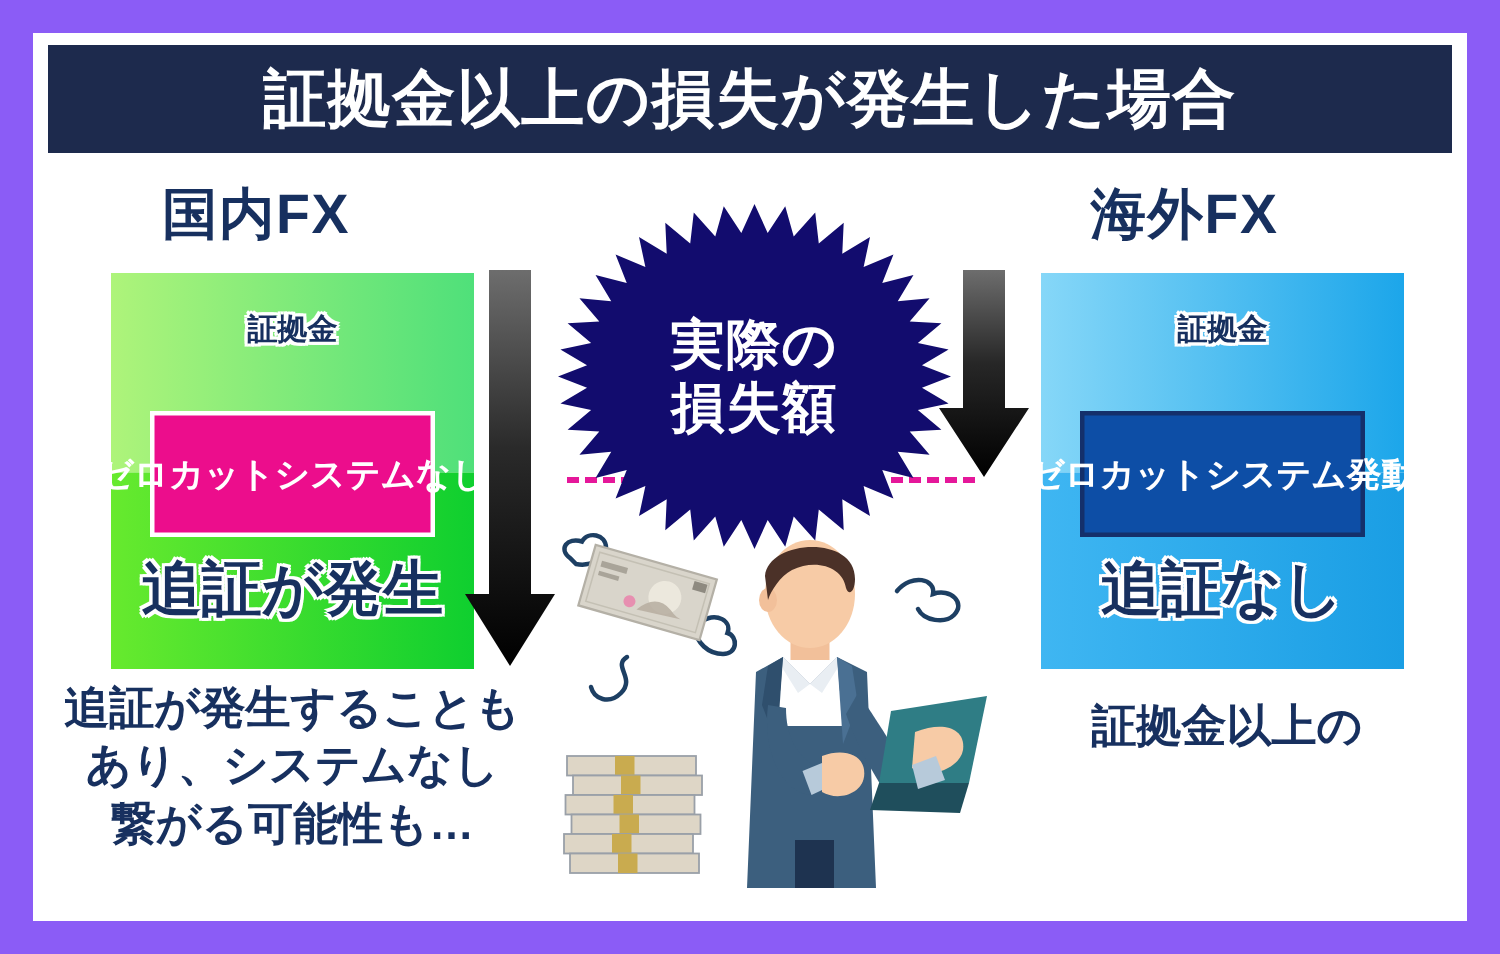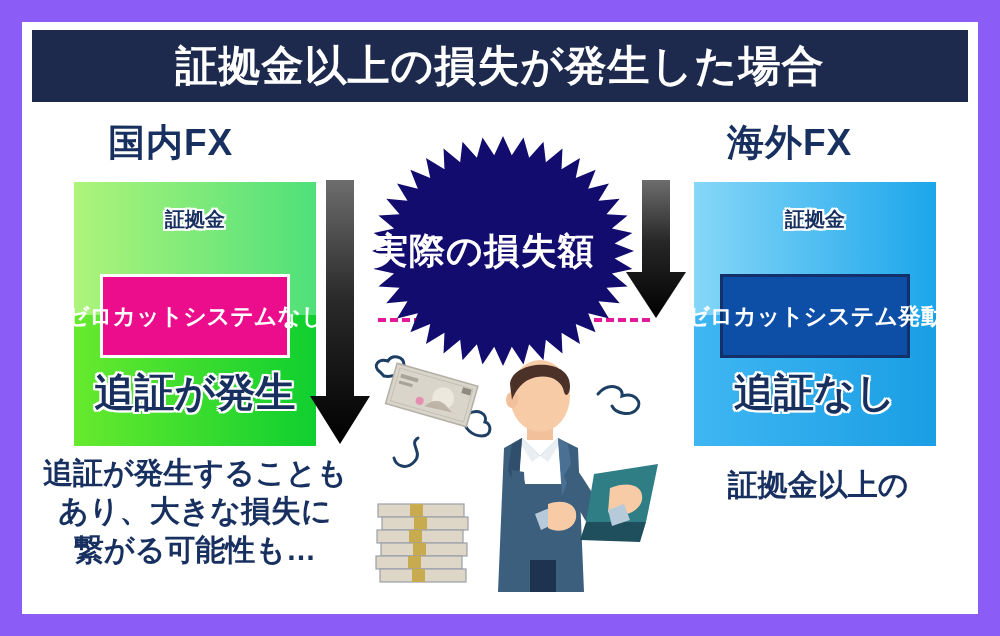--- a/index.html
+++ b/index.html
@@ -165,21 +165,23 @@
     top: 136px;
     width: 262px;
     height: 230px;
     z-index: 8;
   }
   .burst-text {
     position: absolute;
     left: 0; top: 0;
     width: 100%; height: 100%;
     display: flex;
+    flex-direction: column;
     align-items: center;
+    justify-content: center;
     z-index: 2;
     pointer-events: none;
   }
   .burst-text .bl {
     color: #ffffff;
     font-size: 36px;
     font-weight: bold;
     line-height: 1.18;
     white-space: nowrap;
     letter-spacing: 1px;
@@ -288,21 +290,21 @@
       <polygon id="burst" fill="#120c6e" points="131.00,0.00 139.79,19.30 151.49,1.42 157.15,21.65 171.48,5.63 173.86,26.31 190.47,12.53 189.52,33.15 208.00,21.96 203.74,42.00 223.63,33.68 216.17,52.65 236.98,47.40 226.50,64.84 247.72,62.79 234.47,78.26 255.59,79.46 239.91,92.59 260.39,97.01 242.65,107.47 262.00,115.00 242.65,122.53 260.39,132.99 239.91,137.41 255.59,150.54 234.47,151.74 247.72,167.21 226.50,165.16 236.98,182.60 216.17,177.35 223.63,196.32 203.74,188.00 208.00,208.04 189.52,196.85 190.47,217.47 173.86,203.69 171.48,224.37 157.15,208.35 151.49,228.58 139.79,210.70 131.00,230.00 122.21,210.70 110.51,228.58 104.85,208.35 90.52,224.37 88.14,203.69 71.53,217.47 72.48,196.85 54.00,208.04 58.26,188.00 38.37,196.32 45.83,177.35 25.02,182.60 35.50,165.16 14.28,167.21 27.53,151.74 6.41,150.54 22.09,137.41 1.61,132.99 19.35,122.53 0.00,115.00 19.35,107.47 1.61,97.01 22.09,92.59 6.41,79.46 27.53,78.26 14.28,62.79 35.50,64.84 25.02,47.40 45.83,52.65 38.37,33.68 58.26,42.00 54.00,21.96 72.48,33.15 71.53,12.53 88.14,26.31 90.52,5.63 104.85,21.65 110.51,1.42 122.21,19.30"></polygon>
     </svg>
     <div class="burst-text">
       <div class="bl">実際の</div>
       <div class="bl">損失額</div>
     </div>
   </div>
 
   <div class="caption left">
     <div>追証が発生することも</div>
-    <div>あり、大きな損失に</div>
+    <div>あり、システムなし</div>
     <div>繋がる可能性も…</div>
   </div>
 
   <div class="caption right">
     <div>証拠金以上の</div>
   </div>
 
   <div class="illo">
     <svg width="290" height="240" viewBox="0 0 290 240" xmlns="http://www.w3.org/2000/svg">
 

